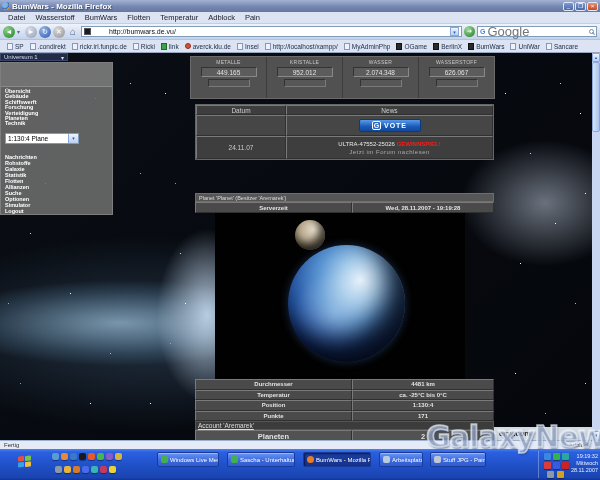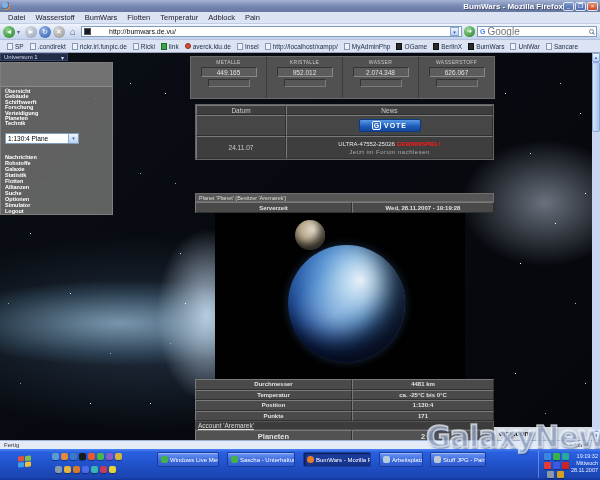--- a/index.html
+++ b/index.html
@@ -9,21 +9,21 @@
     font-family:"Liberation Sans", sans-serif; background:#05070c;
   }
   .abs { position:absolute; }
 
   
   .titlebar { left:0; top:0; width:600px; height:12px;
     background:linear-gradient(#a3b2d4,#7587b0 55%,#66789f);
     display:flex; align-items:center; padding:0 2px; }
   .ff-ico { width:8px; height:8px; border-radius:50%;
     background:radial-gradient(circle at 35% 35%, #7fb2e8 0 35%, #2a5a9a 60%, #e8822a 61%); margin-right:2px; }
-  .title-text { flex:1; text-align:right; color:#fff; font-size:8px; font-weight:bold;
+  .title-text { flex:1; text-align:left; color:#fff; font-size:8px; font-weight:bold;
     text-shadow:1px 1px 1px #3a4668; white-space:nowrap; overflow:hidden; }
   .winbtns { display:flex; gap:1px; }
   .wb { width:11px; height:9px; border:1px solid #dfe6f5; border-radius:2px;
     color:#fff; font-size:6px; line-height:7px; text-align:center;
     background:linear-gradient(#7f9ad0,#4a67a8); }
   .wb.close { background:linear-gradient(#e8906a,#c84828); }
 
   .menubar { left:0; top:12px; width:600px; height:12px; background:#dce4f3;
     border-bottom:1px solid #c2cee4; display:flex; align-items:center; padding-left:3px; }
   .menu-item { font-size:7.5px; color:#1a1a2a; padding:16px 5px; }
@@ -46,21 +46,21 @@
   .url-input { flex:1; border:0; outline:0; font-size:7px; color:#111;
     font-family:"Liberation Sans",sans-serif; height:9px; min-width:0; background:transparent;padding-left:16px; }
   .url-drop { width:9px; height:9px; background:linear-gradient(#eef4fe,#bcd0f0);
     border:1px solid #89a8dc; color:#2a5ab0; font-size:5px; line-height:8px; text-align:center; }
   .gobtn { width:11px; height:11px; border-radius:50%; flex:0 0 auto;
     background:radial-gradient(circle at 35% 30%, #9fd89f, #3f9a3f 70%, #256a25);
     color:#fff; font-size:6px; line-height:11px; text-align:center; }
   .searchbar { width:120px; height:11px; background:#fff; border:1px solid #7f9db9;
     display:flex; align-items:center; padding:0 2px; gap:2px; flex:0 0 auto; }
   .g-ico { font-size:7px; font-weight:bold; color:#4285f4; }
-  .search-input { flex:1; border:0; outline:0; font-size:10px; color:#555; min-width:0;
+  .search-input { flex:1; border:0; outline:0; font-size:13px; color:#555; min-width:0;
     font-family:"Liberation Sans",sans-serif; background:transparent; }
   .mag { width:5px; height:5px; border:1px solid #7a8aa8; border-radius:50%; position:relative; flex:0 0 auto;}
   .mag:after { content:""; position:absolute; width:3px; height:1px; background:#7a8aa8;
     transform:rotate(45deg); right:-2px; bottom:-1px; }
 
   .bmbar { left:0; top:40px; width:600px; height:13px; background:#dce4f3;
     border-bottom:1px solid #98a6c2; display:flex; align-items:center; padding-left:4px; }
   .bm { display:flex; align-items:center; gap:2px; font-size:6.5px; color:#1a2a44; padding:0 3px; white-space:nowrap; }
   .bm-ico { width:6px; height:7px; background:#eef2fc; border:1px solid #8898b8; flex:0 0 auto; }
   .bm-ico.ico-dark { background:#2a2a2a; border-color:#111; }

